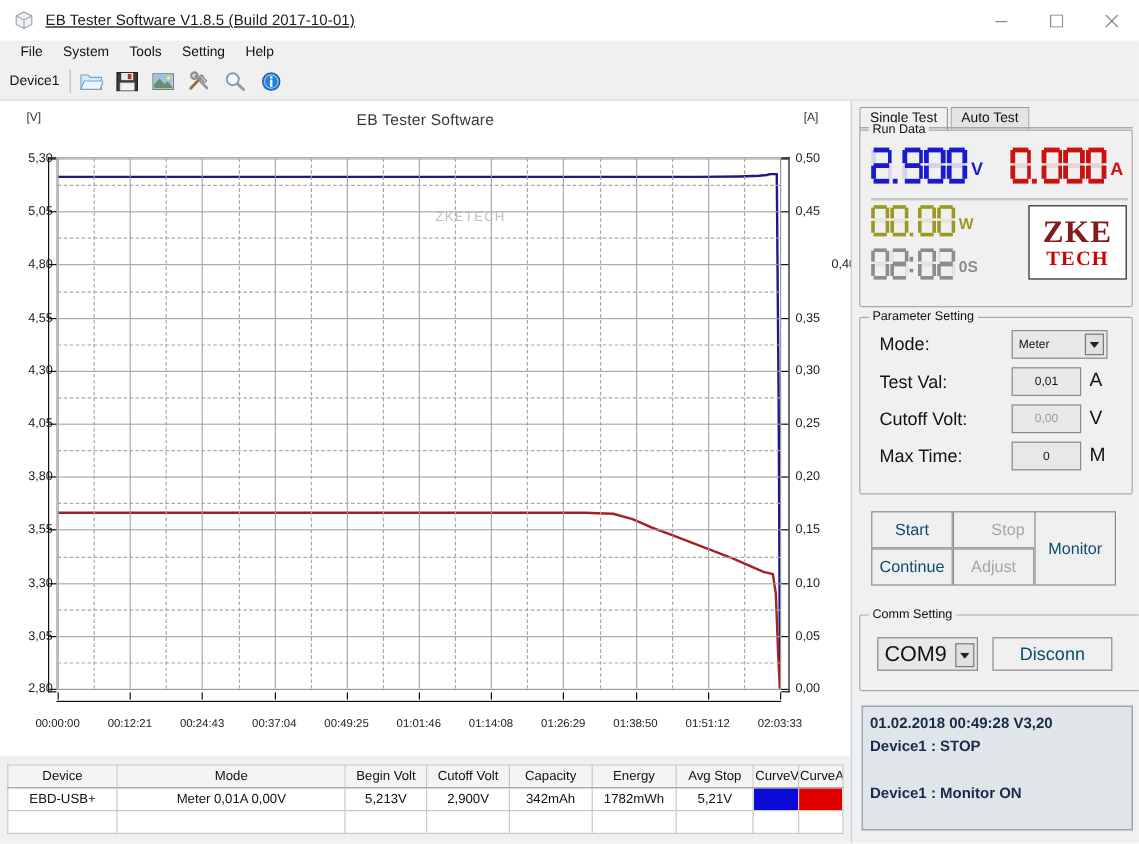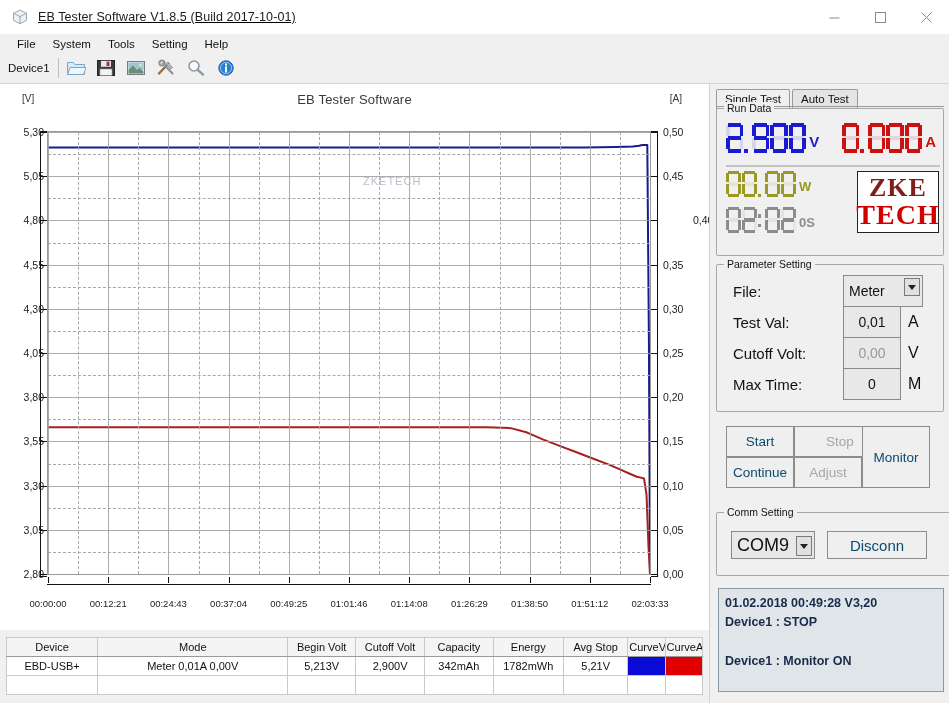--- a/index.html
+++ b/index.html
@@ -146,22 +146,22 @@
     position:absolute; border:1px solid #222; background:#fff;
     display:flex; flex-direction:column; align-items:center; justify-content:center;
   }
   .zke-1 { color:#7f1d1d; font-weight:bold; font-family:"Liberation Serif", serif; letter-spacing:1px; line-height:1; }
   .zke-2 { color:#d00000; font-weight:bold; font-family:"Liberation Serif", serif; letter-spacing:1px; line-height:1; }
 
   .prow { position:absolute; display:flex; align-items:center; }
   .plabel { font-size:15px; color:#111; }
   .pfield {
     background:#e8e8e8; border:1px solid #8a8a8a;
-    height:32px; display:flex; align-items:center; justify-content:center;
-    font-size:14px; color:#111;
+    height:24px; display:flex; align-items:center; justify-content:center;
+    font-size:10px; color:#111;
   }
   .pfield.ro { color:#9a9a9a; }
   .pfield.sel { justify-content:flex-start; padding-left:5px; position:relative; }
   .arrowbtn {
     position:absolute; right:2px; top:2px; width:16px; height:18px;
     background:#e0e0e0; border:1px solid #7a7a7a;
     display:flex; align-items:center; justify-content:center;
   }
   .psuffix { font-size:16px; color:#111; margin-left:7px; }
 
@@ -660,29 +660,29 @@
               <i style="left: 0px; top: 13.325px; width: 3.25px; height: 9.425px; opacity: 1;"></i>
               <i style="left: 0px; top: 1.95px; width: 3.25px; height: 9.425px; opacity: 0.13;"></i>
               <i style="left: 1.95px; top: 11.375px; width: 11.18px; height: 3.25px; opacity: 1;"></i>
             </span>
           </span>
         <span class="seg-unit" style="color:#8c8c8c; font-size:13px;">0S</span>
       </div>
 
       <div class="zke-logo" style="left:140px; top:62px; width:82px; height:62px;">
         <span class="zke-1" style="font-size:26px;">ZKE</span>
-        <span class="zke-2" style="font-size:28px;">TECH</span>
+        <span class="zke-2" style="font-size:17px;">TECH</span>
       </div>
     </div>
 
     <div class="group" style="left:6px; top:180px; width:228px; height:148px;">
       <span class="group-label">Parameter Setting</span>
 
       <div class="prow" style="left:16px; top:10px;">
-        <span class="plabel" style="width:110px;">File:</span>
+        <span class="plabel" style="width:110px;">Mode:</span>
         <span class="pfield sel" style="width:80px;">
           <span>Meter</span>
           <span class="arrowbtn">
             <svg width="8" height="5" viewBox="0 0 8 5">
                 <path d="M0 0 L8 0 L4 5 Z" fill="#222"></path>
               </svg>
           </span>
         </span>
       </div>
 

